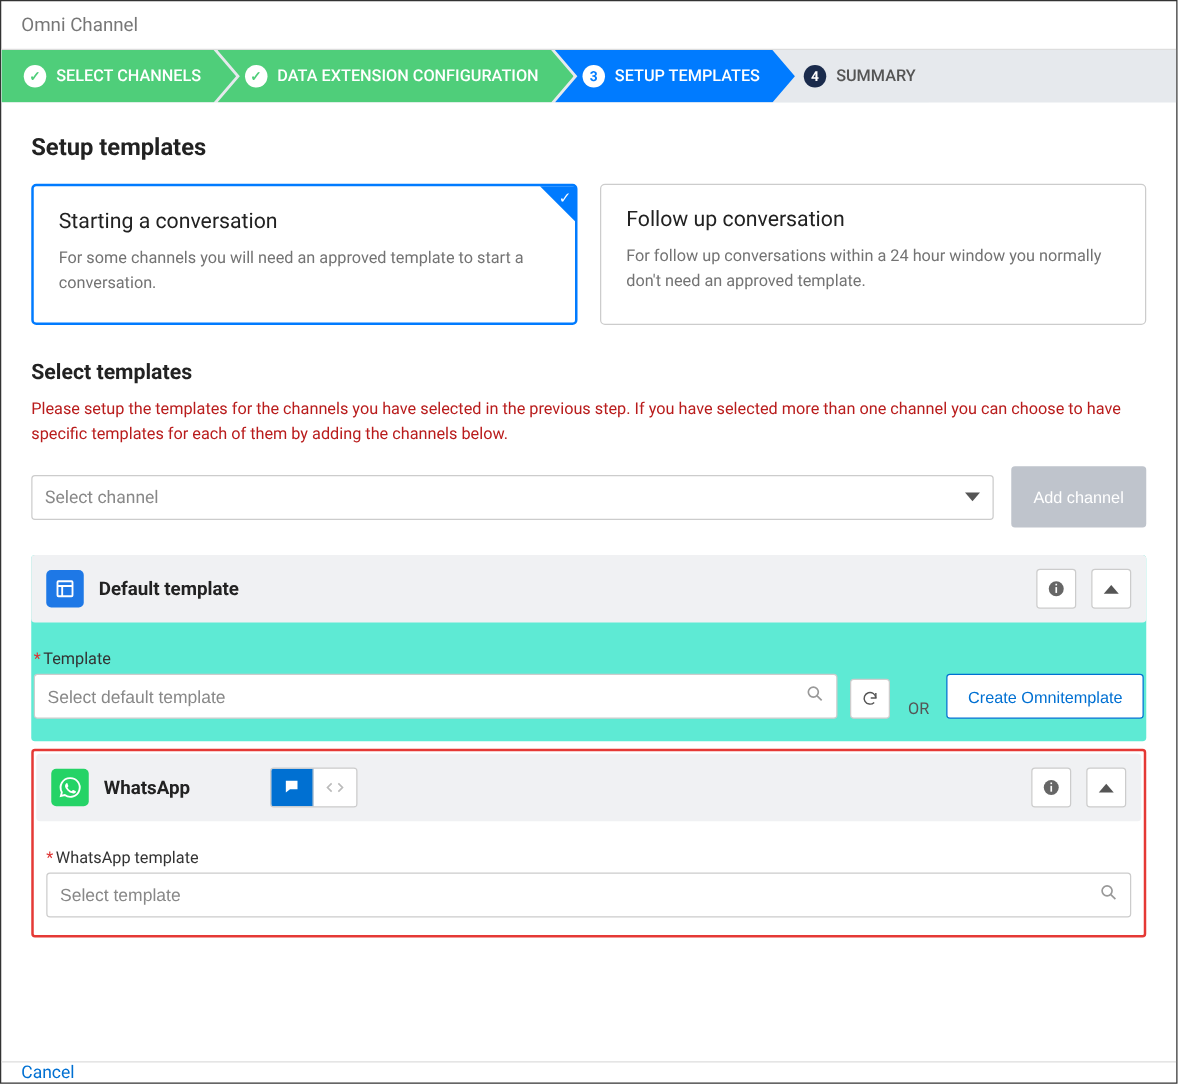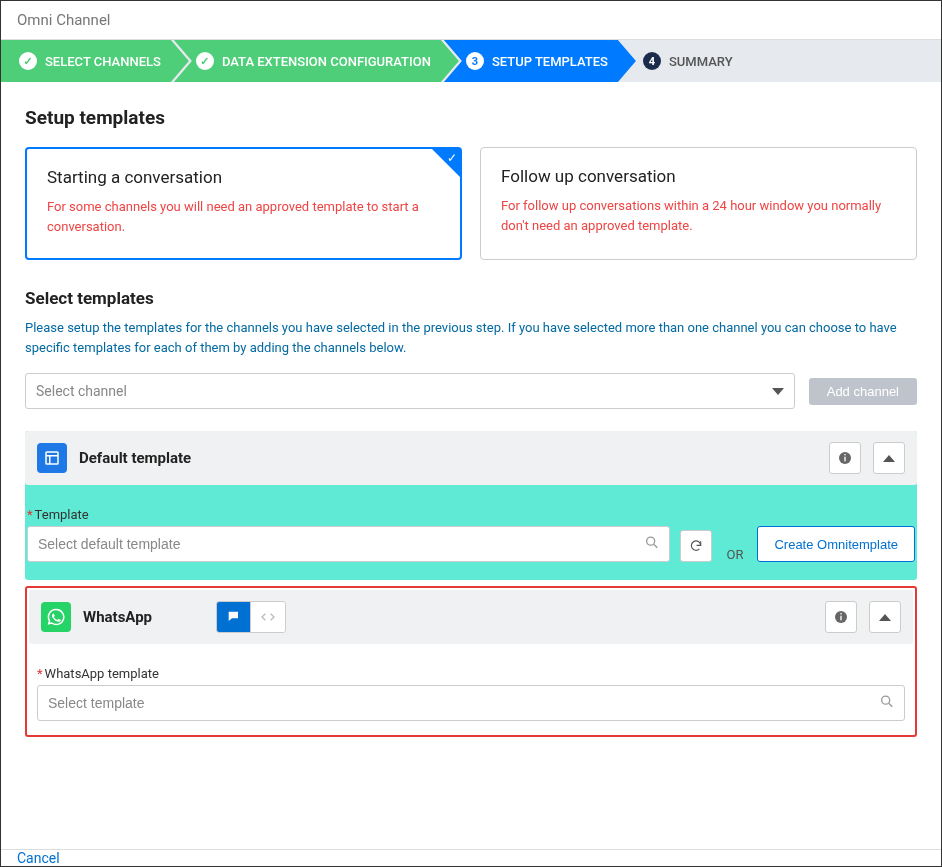--- a/index.html
+++ b/index.html
@@ -64,48 +64,48 @@
   .card {
     flex: 0 0 calc(50% - 9px);
     border: 1px solid #ccc;
     border-radius: 4px;
     padding: 18px 20px 22px 20px;
     position: relative;
     background: #fff;
   }
   .card.selected { border: 2px solid #007bff; }
   .card h3 { font-size: 17px; font-weight: 400; margin-bottom: 10px; color: #222; }
-  .card p { font-size: 13px; color: #ef4444; line-height: 1.5; }
+  .card p { font-size: 13px; color: #737373; line-height: 1.5; }
   .corner-check {
     position: absolute; top: 0; right: 0;
     width: 0; height: 0;
     border-top: 28px solid #007bff;
     border-left: 28px solid transparent;
   }
   .corner-check::after {
     content: "✓"; color: #fff; font-size: 12px;
     position: absolute; top: -26px; right: 3px;
   }
 
   h3.sect-h { font-size: 17px; font-weight: 700; margin-bottom: 10px; color: #222; }
-  p.sect-p { font-size: 13px; color: #0369a1; line-height: 1.5; margin-bottom: 16px; }
+  p.sect-p { font-size: 13px; color: #b91c1c; line-height: 1.5; margin-bottom: 16px; }
 
   .addrow { display: flex; gap: 14px; align-items: center; margin-bottom: 22px; }
   .select-channel {
     flex: 1; height: 36px; border: 1px solid #ccc; border-radius: 3px;
     display: flex; align-items: center; justify-content: space-between;
     padding: 0 10px; background: #fff; cursor: pointer;
   }
   .select-channel span.ph { color: #888; font-size: 14px; }
   .caret-down {
     width: 0; height: 0; border-left: 6px solid transparent; border-right: 6px solid transparent;
     border-top: 7px solid #555;
   }
   .btn-addch {
-    height: 27px; padding: 0 18px; background: #bfc4cc; color: #fff;
+    height: 49px; padding: 0 18px; background: #bfc4cc; color: #fff;
     border: none; border-radius: 3px; font-size: 13px; cursor: not-allowed;
   }
 
   .panel {
     border-radius: 3px; background: #5eead4;
   }
   .panel-head {
     display: flex; align-items: center; gap: 12px;
     background: #f0f1f3; padding: 10px 12px; border-radius: 3px;
     height: 54px;

